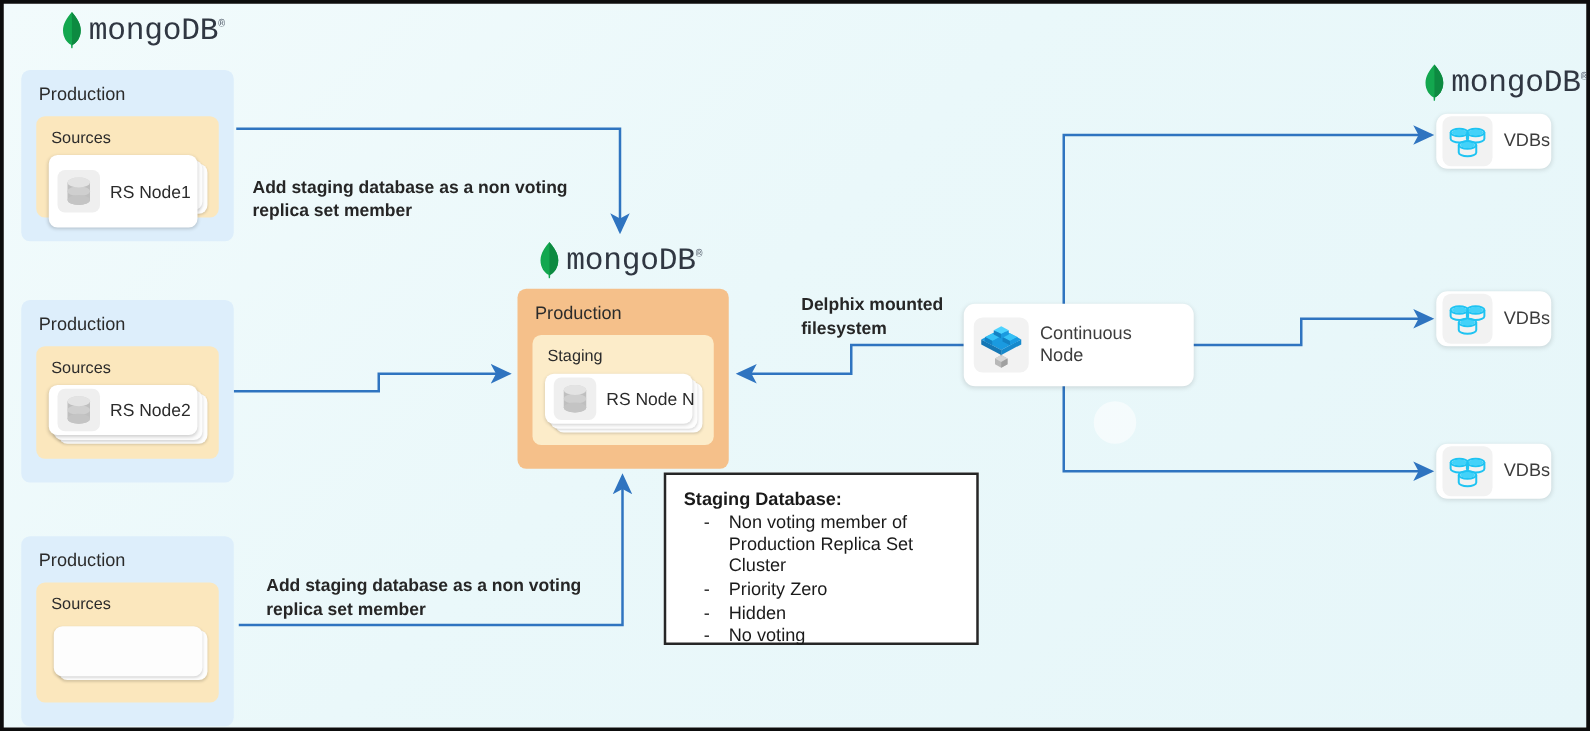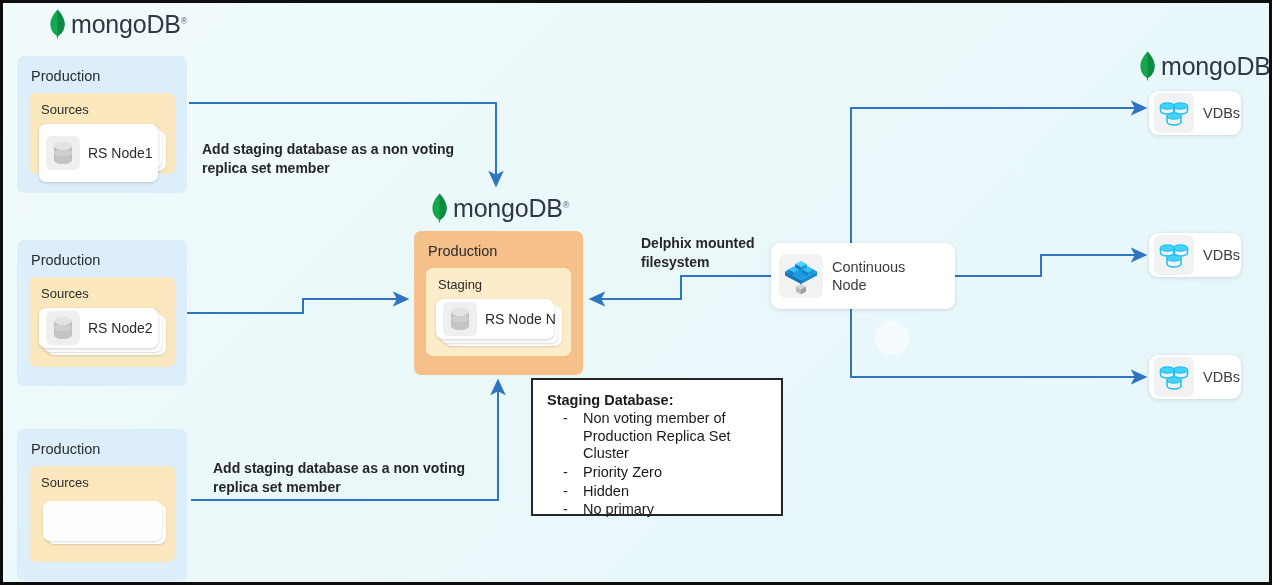--- a/index.html
+++ b/index.html
@@ -15,21 +15,21 @@
     border:3px solid #0d0d0d;
     background:linear-gradient(135deg,#f2fbfc 0%,#eaf8fa 45%,#e6f6f9 100%);
     overflow:hidden;
   }
   .abs{position:absolute;}
 
   
   .mongo-logo{display:flex;align-items:center;gap:5px;}
   .mongo-leaf{width:17px;height:30px;flex:0 0 auto;}
   .mongo-word{
-    font-family:Liberation Sans, sans-serif;
+    font-family:Liberation Mono, monospace;
     font-size:25px;color:#303742;letter-spacing:-0.2px;
     white-space:nowrap;line-height:1;
   }
   .mongo-word .dbpart{font-weight:400;}
   .mongo-reg{font-size:9px;vertical-align:super;color:#5a6472;}
 
   
   .prod-box{
     background:#ddeefb;border-radius:7px;box-sizing:border-box;
     padding:10px 12px 12px 12px;
@@ -353,17 +353,17 @@
     <div class="note-row">
       <span class="note-dash">-</span>
       <span class="note-text">Priority Zero</span>
     </div>
     <div class="note-row">
       <span class="note-dash">-</span>
       <span class="note-text">Hidden</span>
     </div>
     <div class="note-row">
       <span class="note-dash">-</span>
-      <span class="note-text">No primary</span>
+      <span class="note-text">No voting</span>
     </div>
   </div>
 
 </div>
 
 </body></html>

